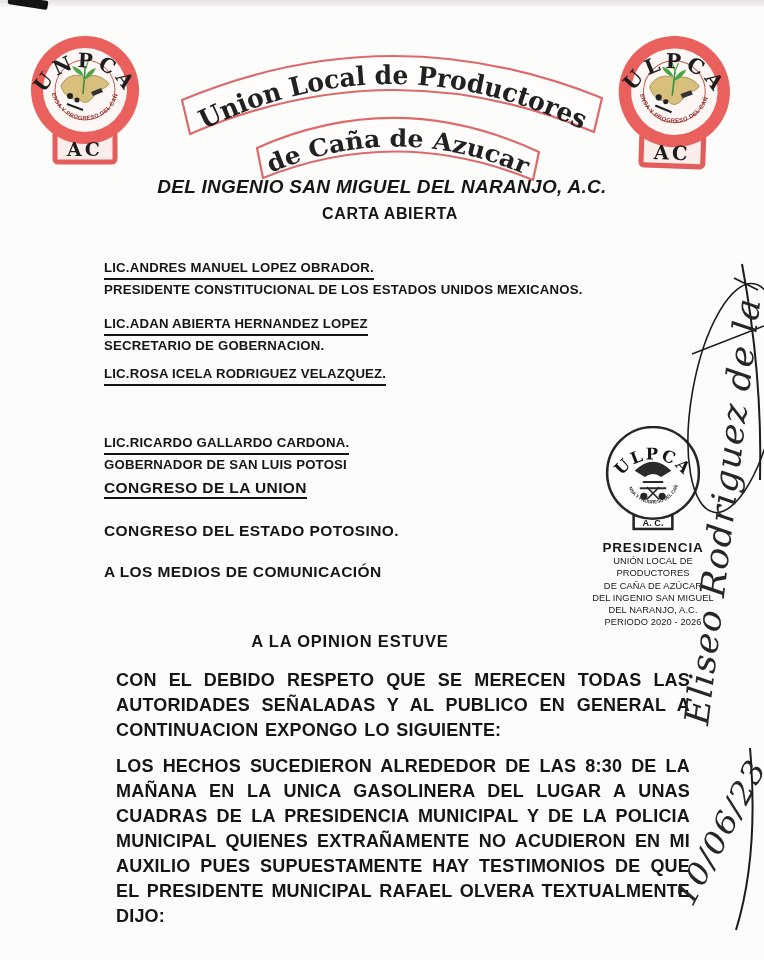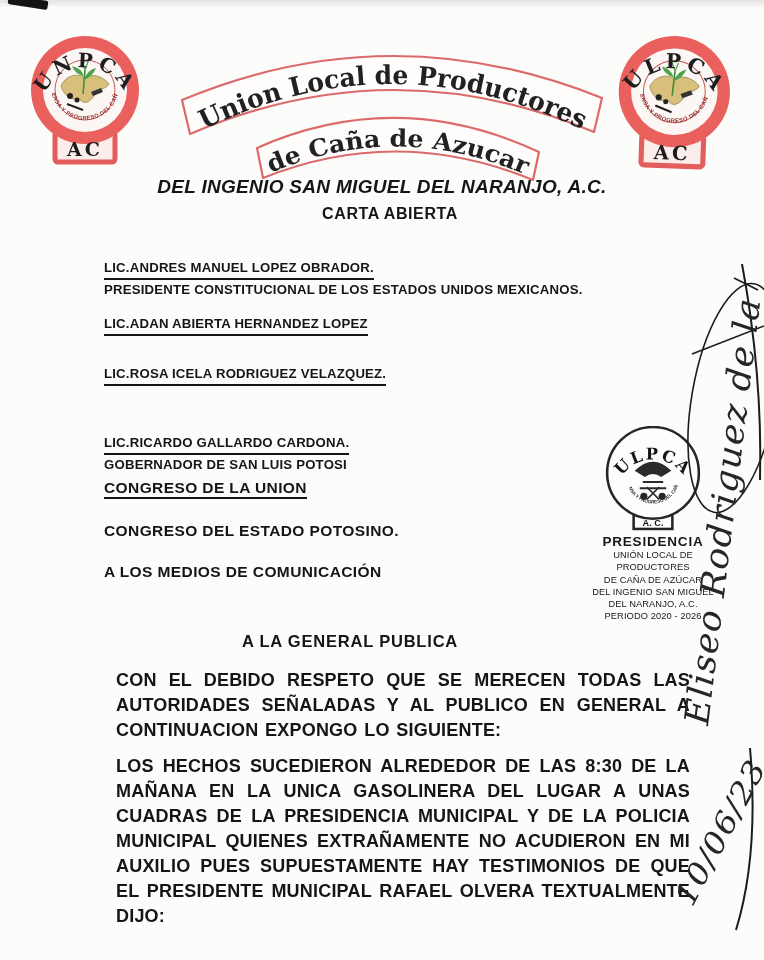--- a/index.html
+++ b/index.html
@@ -15,21 +15,21 @@
   .banner-svg{position:absolute;left:165px;top:40px;}
   .org-line{position:absolute;top:176px;left:0;width:764px;text-align:center;
         font-size:19px;font-weight:700;font-style:italic;letter-spacing:.3px;}
   .doc-type{position:absolute;top:205px;left:8px;width:764px;text-align:center;
         font-size:16px;font-weight:700;letter-spacing:.6px;}
   .addr{position:absolute;left:104px;font-size:13.2px;font-weight:700;
         line-height:19.5px;letter-spacing:.2px;}
   .u{display:inline-block;border-bottom:2px solid #151515;padding-bottom:0px;}
   .recip{position:absolute;left:104px;font-size:15.5px;font-weight:700;letter-spacing:.4px;}
   .stamp{position:absolute;left:581px;top:426px;width:144px;text-align:center;color:#171717;}
-  .stamp-title{font-size:13.5px;font-weight:700;letter-spacing:.8px;margin-top:2px;}
+  .stamp-title{font-size:13.5px;font-weight:700;letter-spacing:.8px;margin-top:8px;}
   .stamp-line{font-size:9.3px;font-weight:400;line-height:12.3px;letter-spacing:.1px;}
   .open-heading{position:absolute;top:632px;left:0;width:700px;text-align:center;
         font-size:16.5px;font-weight:700;letter-spacing:.8px;}
   .bodytext{position:absolute;left:104px;top:668px;width:598px;}
   .bodytext p{margin:0 12px 11px;font-size:18px;font-weight:700;line-height:25px;
         text-align:justify;letter-spacing:.2px;word-spacing:1.5px;}
   .sig-svg{position:absolute;left:672px;top:258px;}
   svg{display:block;}
   .hand{font-family:"DejaVu Serif",serif;font-style:italic;fill:#262626;}
 </style>
@@ -108,20 +108,21 @@
 
   <div class="org-line">DEL INGENIO SAN MIGUEL DEL NARANJO, A.C.</div>
   <div class="doc-type">CARTA ABIERTA</div>
 
   <div class="addr" style="top:258px">
     <div><span class="u">LIC.ANDRES MANUEL LOPEZ OBRADOR.</span></div>
     <div>PRESIDENTE CONSTITUCIONAL DE LOS ESTADOS UNIDOS MEXICANOS.</div>
   </div>
   <div class="addr" style="top:314px">
     <div><span class="u">LIC.ADAN ABIERTA HERNANDEZ LOPEZ</span></div>
+    <div>SECRETARIO DE GOBERNACION.</div>
   </div>
   <div class="addr" style="top:364px">
     <div><span class="u">LIC.ROSA ICELA RODRIGUEZ VELAZQUEZ.</span></div>
   </div>
   <div class="addr" style="top:433px">
     <div><span class="u">LIC.RICARDO GALLARDO CARDONA.</span></div>
     <div>GOBERNADOR DE SAN LUIS POTOSI</div>
   </div>
 
   <div class="recip" style="top:479px">
@@ -151,21 +152,21 @@
     </svg>
     <div class="stamp-title">PRESIDENCIA</div>
     <div class="stamp-line">UNIÓN LOCAL DE</div>
     <div class="stamp-line">PRODUCTORES</div>
     <div class="stamp-line">DE CAÑA DE AZÚCAR</div>
     <div class="stamp-line">DEL INGENIO SAN MIGUEL</div>
     <div class="stamp-line">DEL NARANJO, A.C.</div>
     <div class="stamp-line">PERIODO 2020 - 2026</div>
   </div>
 
-  <div class="open-heading">A LA GENERAL PUBLICA</div>
+  <div class="open-heading">A LA OPINION ESTUVE</div>
 
   <div class="bodytext">
     <p>CON EL DEBIDO RESPETO QUE SE MERECEN TODAS LAS AUTORIDADES SEÑALADAS Y AL PUBLICO EN GENERAL A CONTINUACION EXPONGO LO SIGUIENTE:</p>
     <p>LOS HECHOS SUCEDIERON ALREDEDOR  DE LAS 8:30 DE LA MAÑANA EN LA UNICA GASOLINERA DEL LUGAR A UNAS CUADRAS DE LA PRESIDENCIA MUNICIPAL Y DE LA POLICIA MUNICIPAL QUIENES EXTRAÑAMENTE NO ACUDIERON EN MI AUXILIO PUES SUPUESTAMENTE HAY TESTIMONIOS DE QUE EL PRESIDENTE MUNICIPAL RAFAEL OLVERA TEXTUALMENTE DIJO:</p>
   </div>
 
   <svg class="sig-svg" width="92" height="702" viewBox="0 0 92 702">
     <ellipse cx="62" cy="140" rx="42" ry="116" transform="rotate(10 62 140)" fill="none" stroke="#1c1c1c" stroke-width="1.6"></ellipse>
     <path d="M 20,96 L 92,68" stroke="#1c1c1c" stroke-width="1.6" fill="none"></path>
     <path d="M 62,20 L 86,32" stroke="#1c1c1c" stroke-width="1.6" fill="none"></path>

